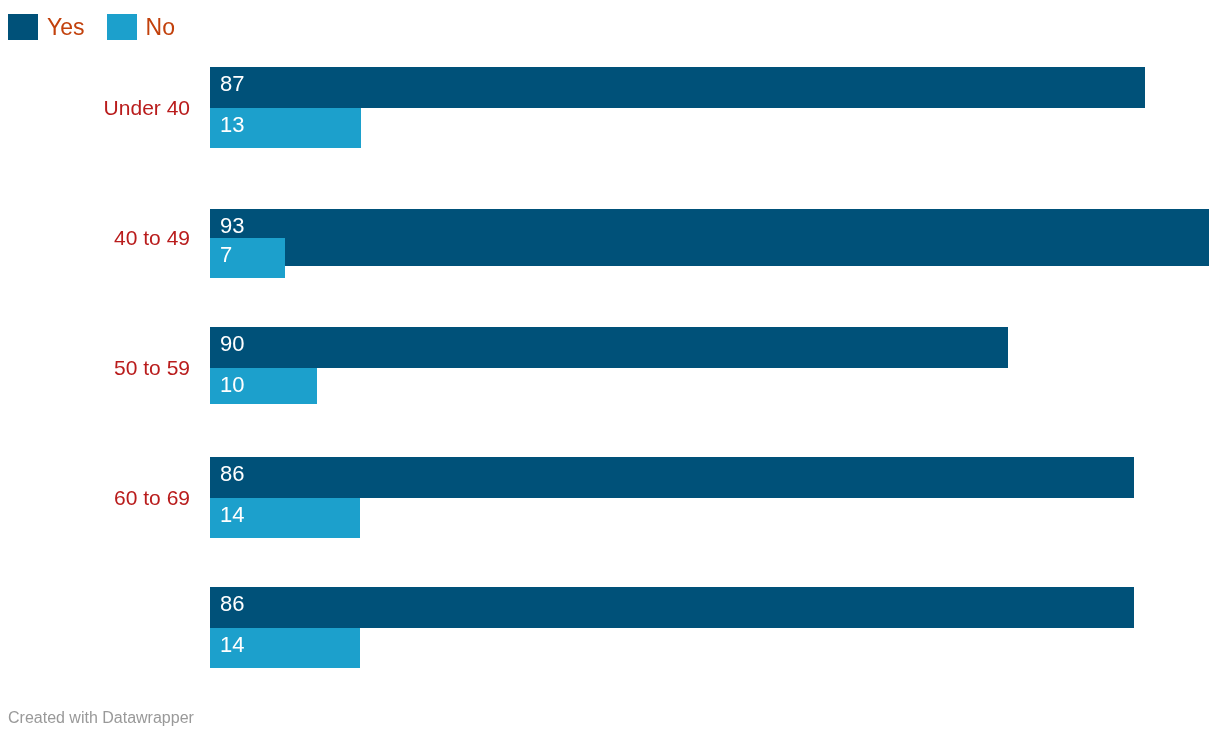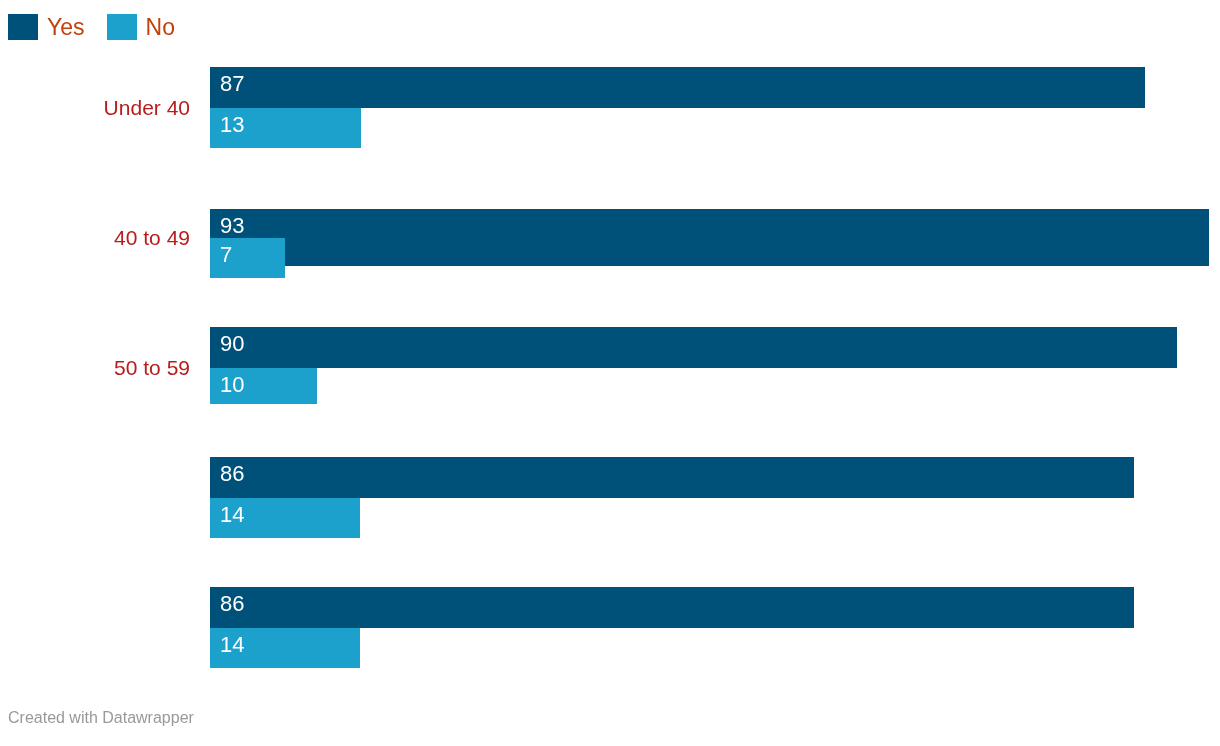--- a/index.html
+++ b/index.html
@@ -129,28 +129,29 @@
       <div class="cat-label" style="top: 30px;">40 to 49</div>
       <div class="bar bar-yes" style="top: 0px; width: 999px; height: 57px; background: rgb(0, 81, 121); margin-top: 12px;">
         <span class="bar-value">93</span>
       </div>
       <div class="bar bar-no" style="top: 41px; width: 75px; height: 40px; background: rgb(28, 160, 204);">
         <span class="bar-value">7</span>
       </div>
     </div>
     <div class="group" style="top: 327px; height: 81px;">
       <div class="cat-label" style="top: 30px;">50 to 59</div>
-      <div class="bar bar-yes" style="top: 0px; width: 967px; height: 41px; background: rgb(0, 81, 121);">
+      <div class="bar bar-yes" style="top: 0px; width: 798px; height: 41px; background: rgb(0, 81, 121);">
         <span class="bar-value">90</span>
       </div>
       <div class="bar bar-no" style="top: 41px; width: 107px; height: 36px; background: rgb(28, 160, 204);">
         <span class="bar-value">10</span>
       </div>
     </div>
     <div class="group" style="top: 457px; height: 81px;">
+      <div class="cat-label" style="top: 30px;">60 to 69</div>
       <div class="bar bar-yes" style="top: 0px; width: 924px; height: 41px; background: rgb(0, 81, 121);">
         <span class="bar-value">86</span>
       </div>
       <div class="bar bar-no" style="top: 41px; width: 150px; height: 40px; background: rgb(28, 160, 204);">
         <span class="bar-value">14</span>
       </div>
     </div>
     <div class="group" style="top: 587px; height: 81px;">
       <div class="bar bar-yes" style="top: 0px; width: 924px; height: 41px; background: rgb(0, 81, 121);">
         <span class="bar-value">86</span>

